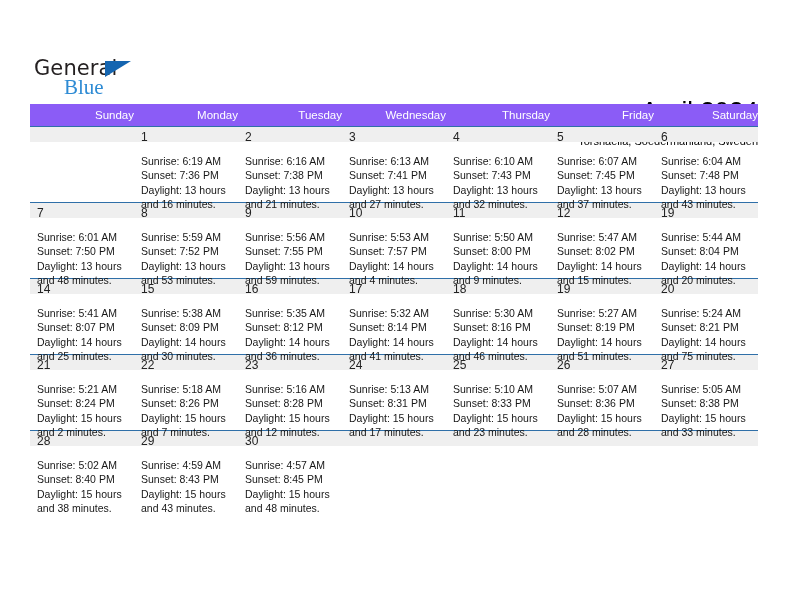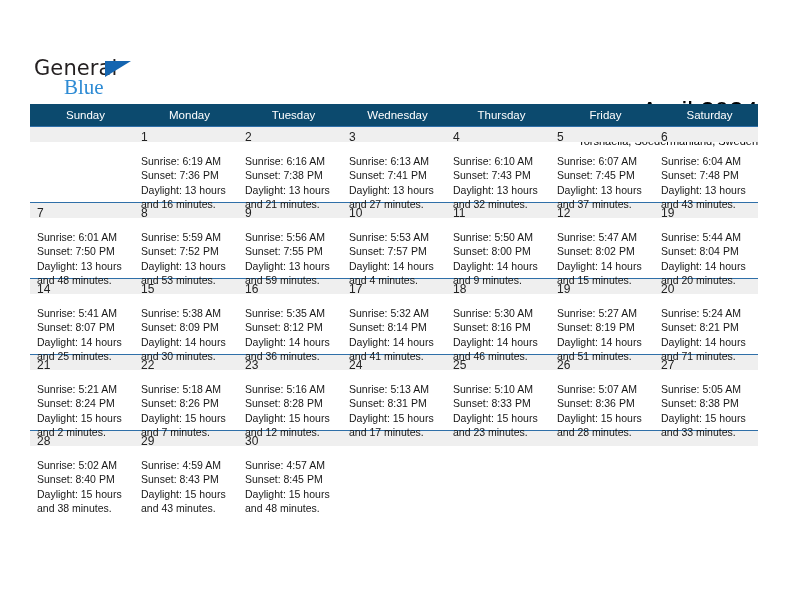--- a/index.html
+++ b/index.html
@@ -91,25 +91,25 @@
     left: 30px;
     top: 104px;
     width: 728px;
   }
   table.calendar {
     width: 728px;
     border-collapse: collapse;
     table-layout: fixed;
   }
   table.calendar th {
-    background: #0c4a6e;
+    background: #8b5cf6;
     color: #ffffff;
     font-size: 11.5px;
     font-weight: normal;
-    text-align: center;
+    text-align: right;
     padding: 5px 0 5px 7px;
     height: 12px;
     border: none;
   }
   table.calendar td {
     vertical-align: top;
     padding: 0;
     border: none;
     border-top: 1.4px solid #2f6fa8;
     width: 104px;
@@ -362,21 +362,21 @@
                 <div>Daylight: 14 hours</div>
                 <div>and 51 minutes.</div>
               </div>
             </td>
             <td>
               <div class="daynum">20</div>
               <div class="details">
                 <div>Sunrise: 5:24 AM</div>
                 <div>Sunset: 8:21 PM</div>
                 <div>Daylight: 14 hours</div>
-                <div>and 71 minutes.</div>
+                <div>and 75 minutes.</div>
               </div>
             </td>
           </tr>
           <tr>
             <td>
               <div class="daynum">21</div>
               <div class="details">
                 <div>Sunrise: 5:21 AM</div>
                 <div>Sunset: 8:24 PM</div>
                 <div>Daylight: 15 hours</div>

